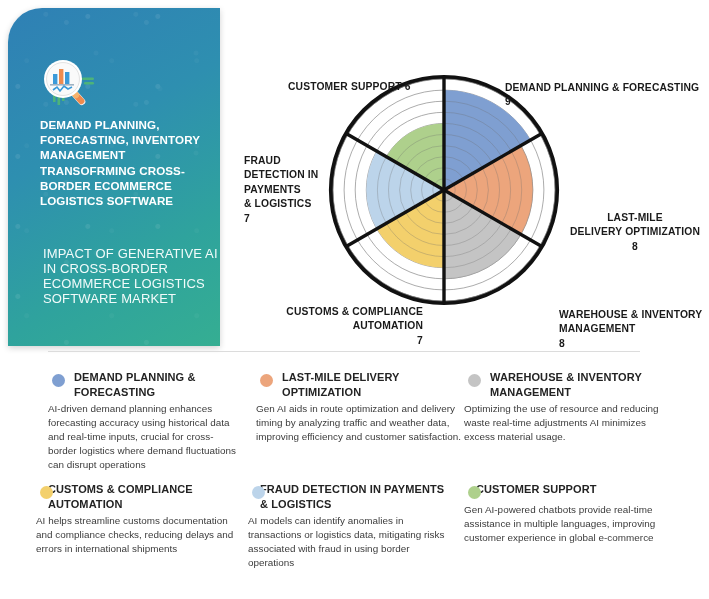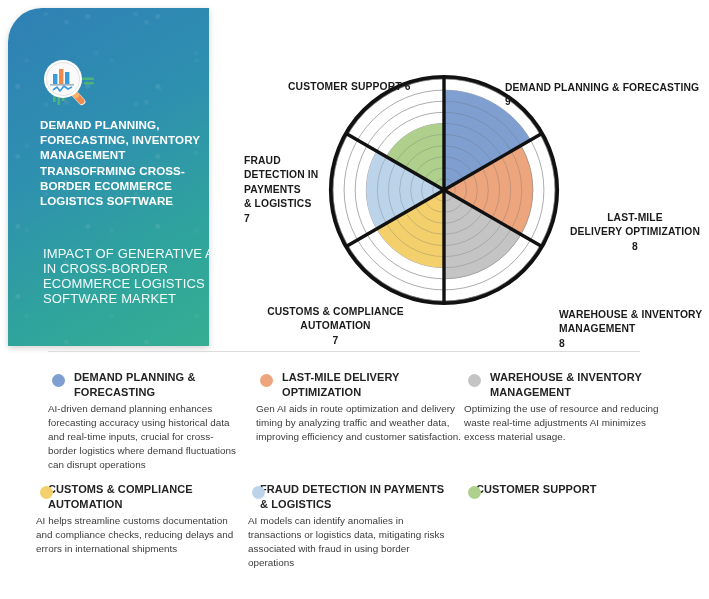--- a/index.html
+++ b/index.html
@@ -22,27 +22,26 @@
     height: 599px;
     background: #ffffff;
     overflow: hidden;
   }
 
   
   #left-panel {
     position: absolute;
     left: 8px;
     top: 8px;
-    width: 192px;
+    width: 212px;
     height: 338px;
     background: linear-gradient(150deg, #2f80b5 0%, #2e8fb0 38%, #2fa39d 72%, #35ae92 100%);
     border-top-left-radius: 34px;
     box-shadow: 0 2px 6px rgba(0,0,0,0.18);
     overflow: hidden;
-    padding-left: 9px;
   }
   #left-panel .texture {
     position: absolute;
     inset: 0;
     opacity: 0.10;
     background-image:
       radial-gradient(circle at 14% 12%, rgba(255,255,255,.8) 0 2px, transparent 3px),
       radial-gradient(circle at 42% 7%, rgba(255,255,255,.5) 0 2px, transparent 3px),
       radial-gradient(circle at 73% 18%, rgba(255,255,255,.6) 0 2px, transparent 3px),
       radial-gradient(circle at 88% 45%, rgba(255,255,255,.4) 0 2px, transparent 3px),
@@ -113,21 +112,21 @@
   .axis-value {
     display: block;
     font-size: 10.3px;
     font-weight: bold;
     color: #1a1a1a;
   }
 
   #lbl-demand        { left: 269px; top: 58px;  width: 200px; }
   #lbl-lastmile      { left: 324px; top: 188px; width: 150px; text-align: center; }
   #lbl-warehouse     { left: 279px; top: 285px; width: 180px; margin-left: 44px; }
-  #lbl-customs       { left: 12px;  top: 282px; width: 175px; text-align: center; }
+  #lbl-customs       { left: 12px;  top: 282px; width: 175px; text-align: right; }
   #lbl-fraud         { left: 8px;   top: 131px; width: 90px;  text-align: left; }
   #lbl-support       { left: 52px;  top: 57px;  width: 175px; text-align: left; }
 
   
   #divider {
     position: absolute;
     left: 48px;
     top: 351px;
     width: 592px;
     height: 1px;
@@ -361,15 +360,16 @@
 
   <div class="card wide indent" id="card-4">
     <span class="card-bullet" style="background: rgb(188, 212, 234);"></span>
     <div class="card-head">FRAUD DETECTION IN PAYMENTS &amp; LOGISTICS</div>
     <div class="card-body">AI models can identify anomalies in transactions or logistics data, mitigating risks associated with fraud in using border operations</div>
   </div>
 
   <div class="card wide indent" id="card-5">
     <span class="card-bullet" style="background: rgb(174, 208, 140);"></span>
     <div class="card-head">CUSTOMER SUPPORT</div>
+    <div class="card-body">Gen AI-powered chatbots provide real-time assistance in multiple languages, improving customer experience in global e-commerce</div>
   </div>
 
 </div>
 
 </body></html>

